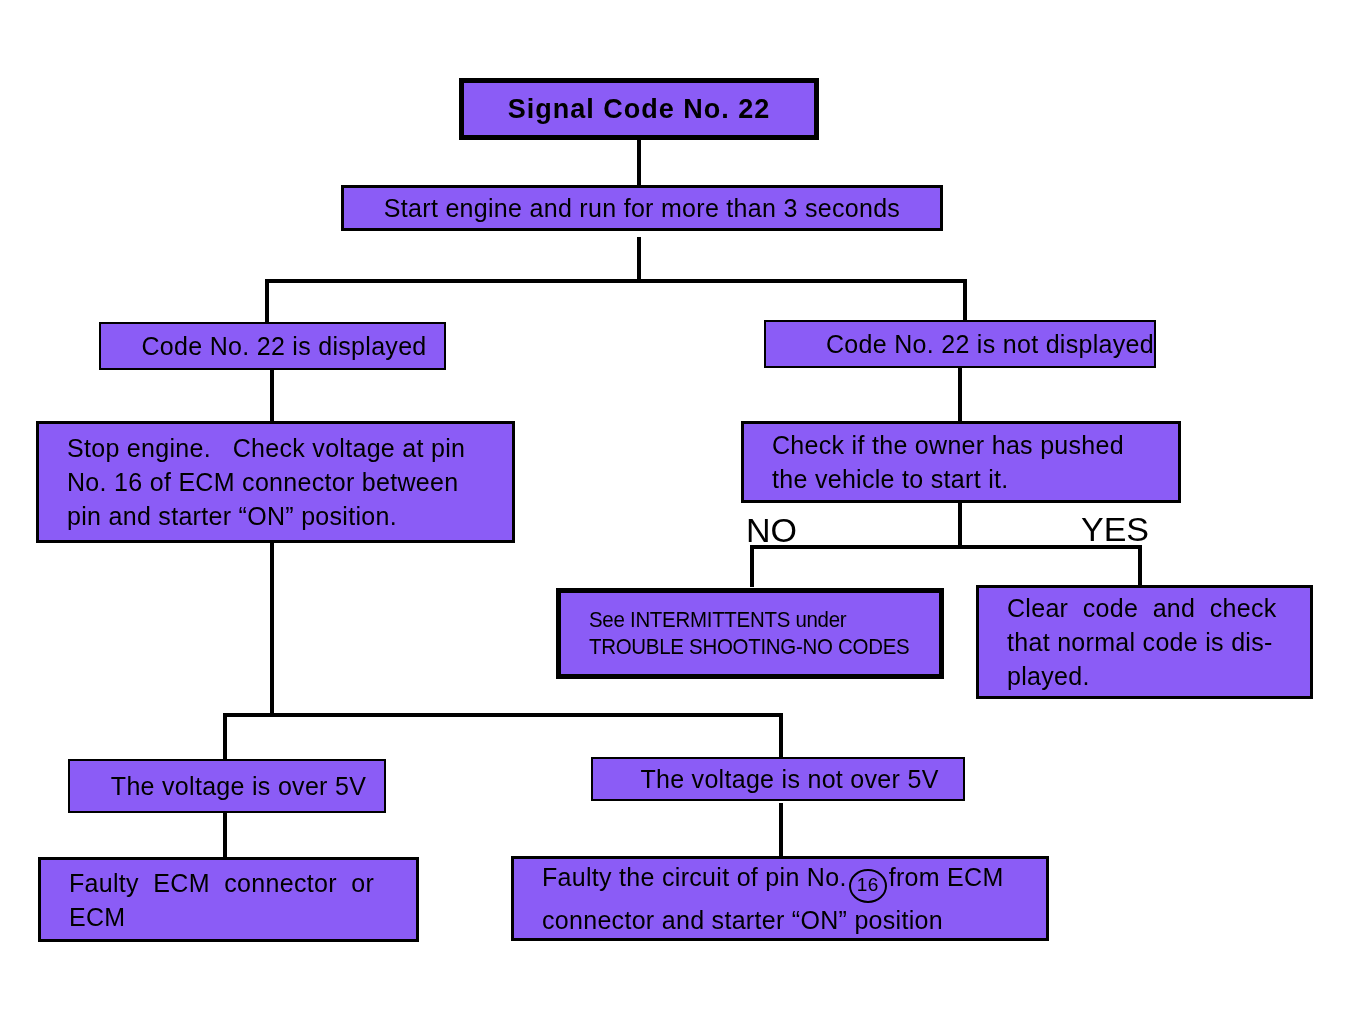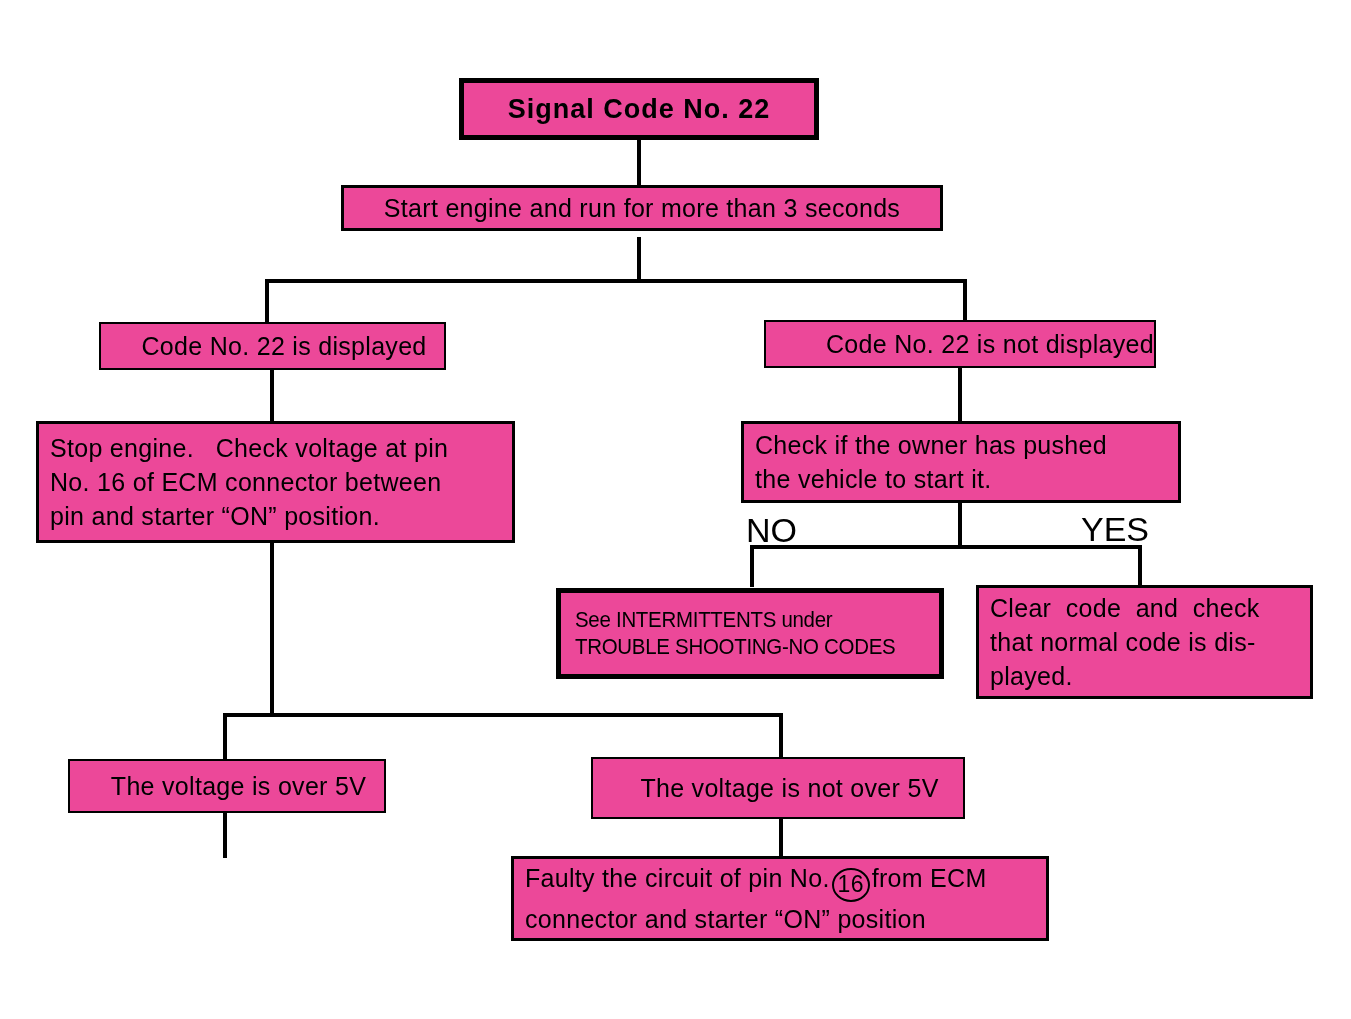--- a/index.html
+++ b/index.html
@@ -13,21 +13,21 @@
     height: 1019px;
     background: #ffffff;
     overflow: hidden;
     font-family: "Liberation Sans", sans-serif;
     color: #000000;
   }
   .box {
     position: absolute;
     box-sizing: border-box;
     border: 3px solid #000;
-    background: #ec4899;
+    background: #8b5cf6;
     display: flex;
     flex-direction: column;
     justify-content: center;
     z-index: 2;
   }
   .box.heavy { border-width: 5px; }
   .box.thin  { border-width: 2px; padding-left: 23px; }
   .txt {
     display: block;
     font-size: 25px;
@@ -37,21 +37,21 @@
   }
   .bold { font-weight: bold; font-size: 27px; letter-spacing: 1px; }
   .center { text-align: center; }
   .cond {
     font-size: 22px;
     line-height: 1.2;
     letter-spacing: -0.3px;
     transform: scaleX(0.93);
     transform-origin: left center;
   }
-  .pad { padding: 0 11px; }
+  .pad { padding: 0 28px; }
   
   .ln {
     position: absolute;
     background: #000;
     z-index: 1;
   }
   .label {
     position: absolute;
     font-size: 34px;
     line-height: 1;
@@ -59,21 +59,21 @@
     white-space: pre;
   }
   .circ {
     display: inline-block;
     border: 2px solid #000;
     border-radius: 50%;
     width: 34px;
     height: 30px;
     line-height: 28px;
     text-align: center;
-    font-size: 23px;
+    font-size: 19px;
     vertical-align: -5px;
     margin: 0 2px;
   }
 </style>
 </head>
 <body>
 
 <div id="page">
 
   <div class="ln" style="left:637px; top:138px; width:4px; height:47px;"></div>
@@ -129,42 +129,48 @@
   </div>
 
   <div class="box" style="left:741px; top:421px; width:440px; height:82px;">
     <div class="pad">
       <span class="txt">Check if the owner has pushed</span>
       <span class="txt">the vehicle to start it.</span>
     </div>
   </div>
 
   <div class="box heavy" style="left:556px; top:588px; width:388px; height:91px;">
-    <div class="pad" style="padding:0 14px;">
+    <div class="pad" style="padding:0 28px;">
       <span class="txt cond">See INTERMITTENTS under</span>
       <span class="txt cond">TROUBLE SHOOTING-NO CODES</span>
     </div>
   </div>
 
   <div class="box" style="left:976px; top:585px; width:337px; height:114px;">
     <div class="pad">
       <span class="txt">Clear  code  and  check</span>
       <span class="txt">that normal code is dis-</span>
       <span class="txt">played.</span>
     </div>
   </div>
 
   <div class="box thin" style="left:68px; top:759px; width:318px; height:54px;">
     <span class="txt center">The voltage is over 5V</span>
   </div>
 
-  <div class="box thin" style="left:591px; top:757px; width:374px; height:62px;">
+  <div class="box thin" style="left:591px; top:757px; width:374px; height:44px;">
     <span class="txt center">The voltage is not over 5V</span>
   </div>
 
+  <div class="box" style="left:38px; top:857px; width:381px; height:85px;">
+    <div class="pad">
+      <span class="txt">Faulty  ECM  connector  or</span>
+      <span class="txt">ECM</span>
+    </div>
+  </div>
 
   <div class="box" style="left:511px; top:856px; width:538px; height:85px;">
     <div class="pad">
       <span class="txt" style="white-space:normal;"><span>Faulty the circuit of pin No.</span><span class="circ">16</span><span>from ECM</span></span>
       <span class="txt">connector and starter “ON” position</span>
     </div>
   </div>
 
 </div>
 

